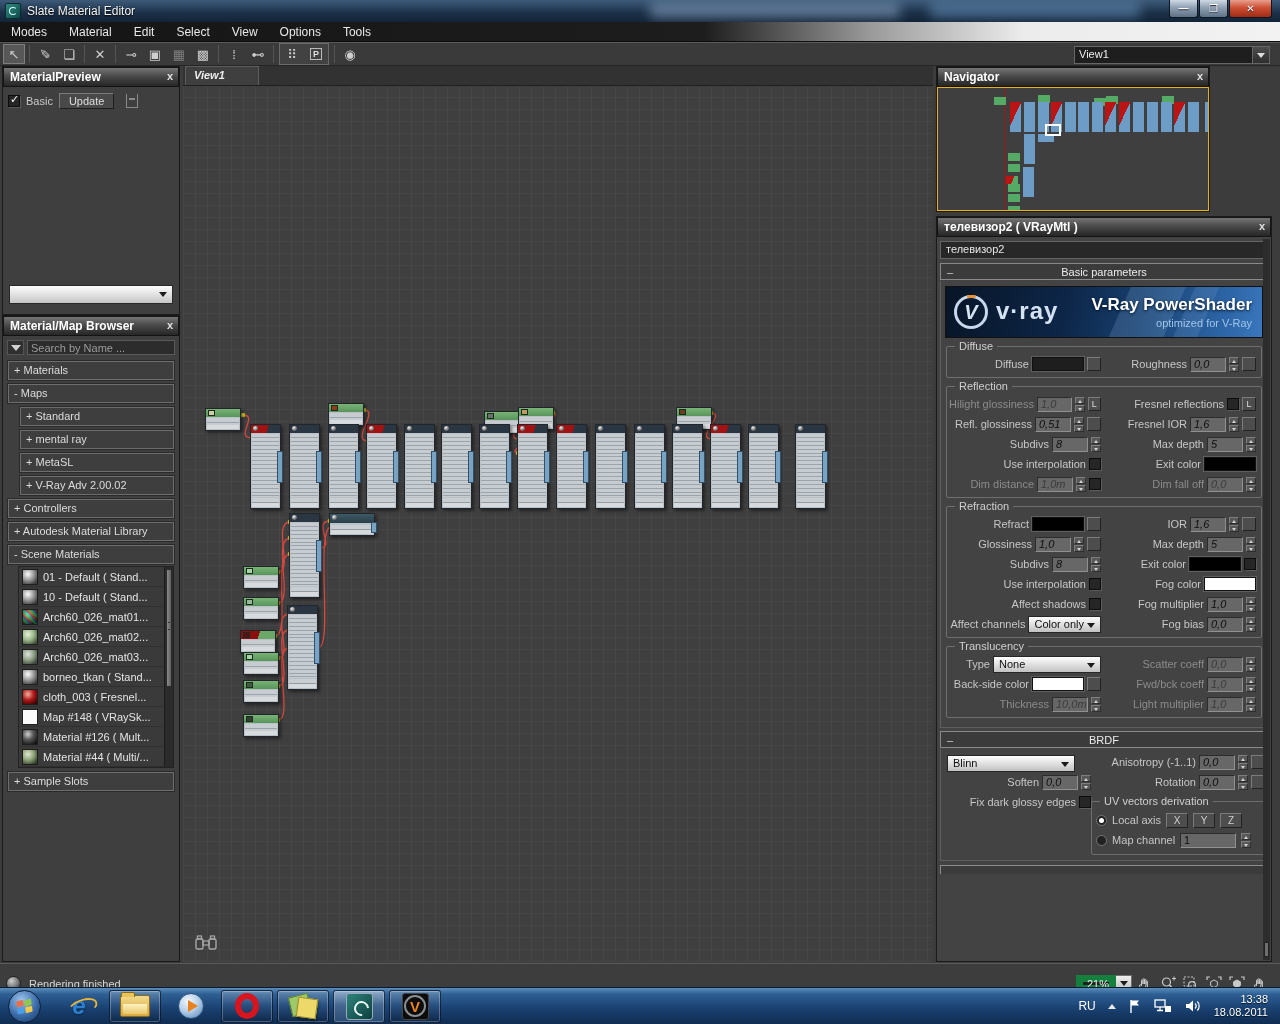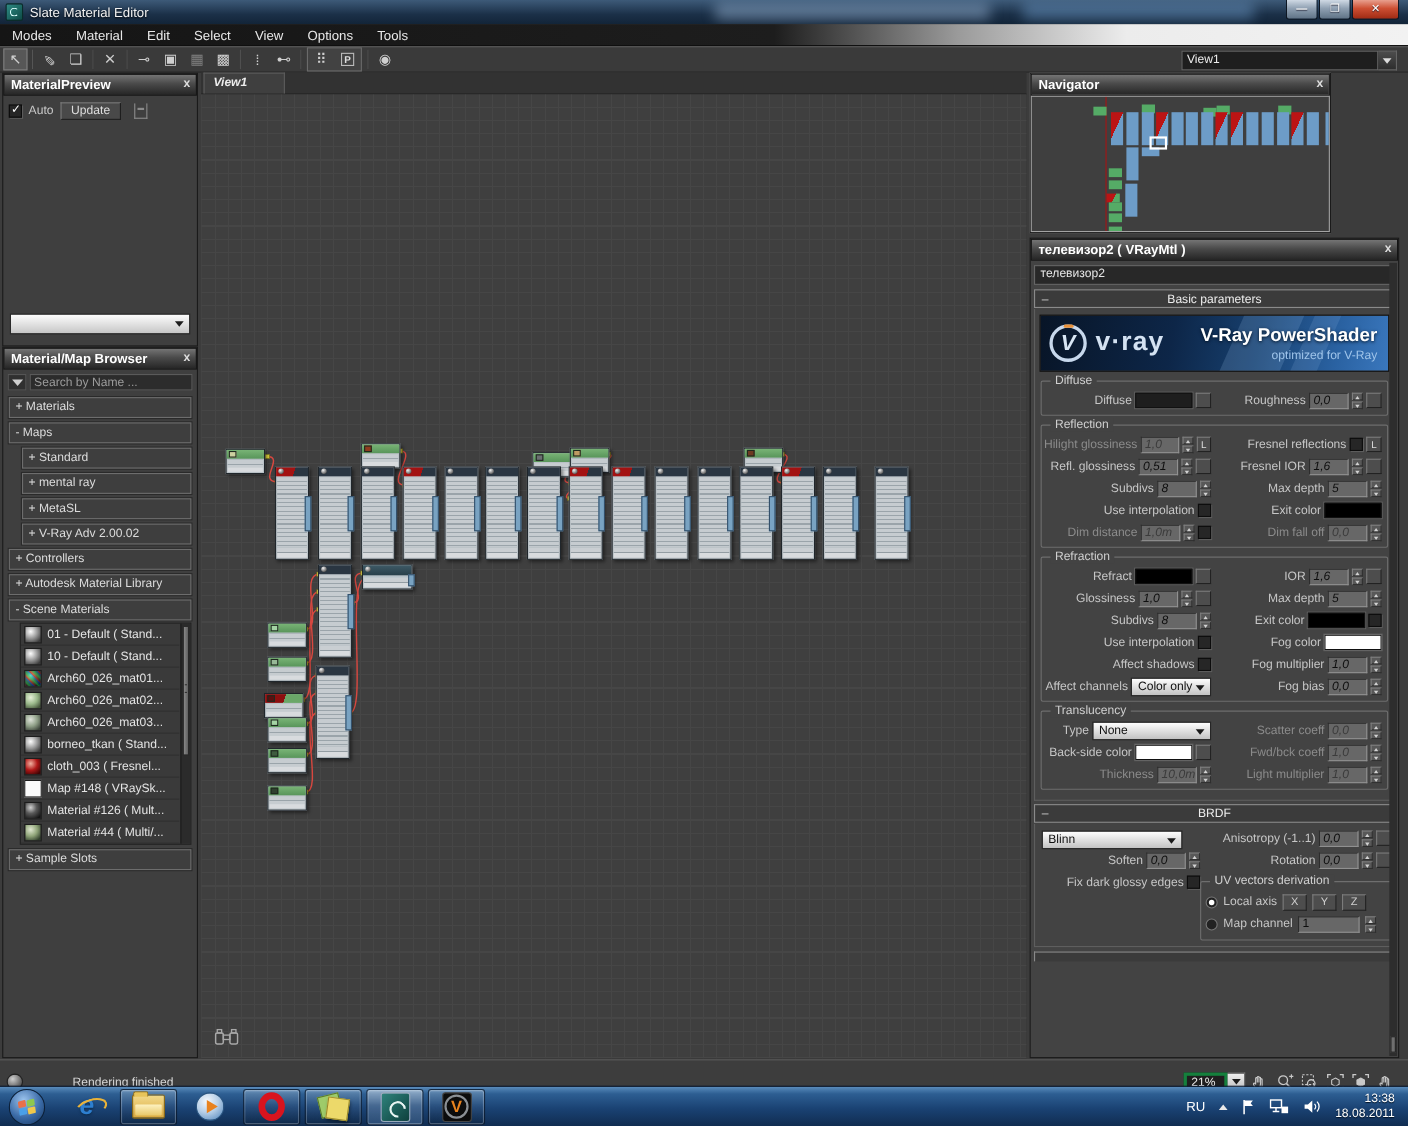--- a/index.html
+++ b/index.html
@@ -93,21 +93,21 @@
   .node.map .body{position:absolute;left:1px;right:1px;top:9px;bottom:5px;background:repeating-linear-gradient(180deg,#c6ccd0 0 3.6px,#9aa4aa 3.6px 4.6px);}
   .node.map .foot{height:4px;background:#d8dbde;}
   .node.multi{width:46px;height:23px;}
   .node.multi .hd{height:9px;background:linear-gradient(#3e5a66,#283f4a);}
   .node.multi .body{position:absolute;left:1px;right:1px;top:10px;bottom:1px;background:repeating-linear-gradient(180deg,#b4c2ca 0 4px,#8fa0aa 4px 5px);}
   .node.multi::after{content:"";position:absolute;right:-3px;top:8px;width:4px;height:9px;background:#79a3c2;border:1px solid #33506b;}
   .wires{position:absolute;left:0;top:0;width:100%;height:100%;pointer-events:none;}
   .binocs{position:absolute;left:12px;bottom:12px;}
 
   
-  .nav-panel{position:absolute;left:936px;top:66px;width:274px;height:146px;background:#a3a3a3;border:1px solid #1a1a1a;}
+  .nav-panel{position:absolute;left:936px;top:66px;width:274px;height:146px;background:#eab308;border:1px solid #1a1a1a;}
   .nav-map{position:absolute;left:1px;right:1px;top:21px;bottom:1px;background:#3f3f3f;overflow:hidden;}
   .nav-item{position:absolute;}
   .nav-mtl{background:#6d9cc7;}
   .nav-mtl.redflag{background:linear-gradient(115deg,#bb1414 0 45%,#6d9cc7 45%);}
   .nav-map-node{background:#55ab66;}
   .nav-map-node.redflag{background:linear-gradient(115deg,#bb1414 0 55%,#55ab66 55%);}
   .nav-guide{position:absolute;top:0;bottom:0;width:1px;background:#a51515;}
   .nav-view{position:absolute;border:2px solid #fff;background:transparent;}
 
   .params-panel{position:absolute;left:936px;top:216px;width:336px;height:746px;background:#434343;border:1px solid #1a1a1a;}
@@ -142,26 +142,26 @@
   .ddl::after{content:"";position:absolute;right:5px;top:6px;border-left:4px solid transparent;border-right:4px solid transparent;border-top:5px solid #1a1a1a;}
   .rad{width:11px;height:11px;border-radius:50%;background:#222;border:1px solid #777;position:relative;}
   .rad.on::after{content:"";position:absolute;left:2px;top:2px;width:5px;height:5px;border-radius:50%;background:#fff;}
   .xyz{width:22px;height:15px;background:#4d4d4d;border:1px solid #7b7b7b;border-bottom-color:#222;border-right-color:#222;color:#cfcfcf;font-size:10px;display:flex;align-items:center;justify-content:center;}
   .uvgrp{border:1px solid #6e6e6e;border-radius:2px;position:relative;padding:8px 4px 4px 4px;margin-top:9px;width:178px;}
   .cut-roll{height:9px;margin:4px 3px 0 3px;background:#3b3b3b;border:1px solid #8a8a8a;border-bottom:none;overflow:hidden;}
   .pscroll{position:absolute;right:1px;top:22px;bottom:1px;width:7px;background:#2d2d2d;}
   .pscroll::after{content:"";position:absolute;left:1px;right:1px;bottom:3px;height:13px;background:#6f6f6f;border:1px solid #222;}
 
   
-  .statusbar{position:absolute;left:0;top:963px;width:1280px;height:40px;background:#3d3d3d;border-top:1px solid #5a5a5a;display:flex;align-items:center;gap:37px;}
+  .statusbar{position:absolute;left:0;top:963px;width:1280px;height:40px;background:#3d3d3d;border-top:1px solid #5a5a5a;display:flex;align-items:center;}
   .st-icon{width:15px;height:15px;margin:0 8px 0 6px;border-radius:50%;background:radial-gradient(circle at 35% 30%,#cfcfcf,#6a6a6a 60%,#2c2c2c);border:1px solid #222;}
   .st-text{color:#d6d6d6;font-size:11px;}
   .st-right{margin-left:auto;display:flex;align-items:center;gap:3px;padding-right:10px;}
   .zoom-field{display:flex;}
-  .zoom-val{width:40px;height:17px;background:#1f1f1f;border:3px solid #15803d;color:#ececec;font-size:11px;display:flex;align-items:center;padding-left:4px;text-align:right;}
+  .zoom-val{width:40px;height:17px;background:#1f1f1f;border:7px solid #15803d;color:#ececec;font-size:11px;display:flex;align-items:center;padding-left:4px;text-align:right;}
   .zoom-arrow{width:16px;height:17px;background:linear-gradient(#efefef,#bdbdbd);border:1px solid #707070;border-left:none;display:flex;align-items:center;justify-content:center;}
   .sicon{width:20px;height:18px;display:flex;align-items:center;justify-content:center;}
 
   
   .taskbar{position:absolute;left:0;top:987px;width:1280px;height:37px;background:linear-gradient(#5a8cbc,#2d5e92 18%,#1a4273 55%,#102c50);border-top:1px solid #0a1a30;display:flex;align-items:center;}
   .orb{width:33px;height:33px;border-radius:50%;margin:0 12px 0 8px;background:radial-gradient(circle at 40% 30%,#9cc4ee,#3a6aa6 55%,#17355e);border:1px solid #0c2038;position:relative;}
   .flagpane{position:absolute;left:8px;top:9px;width:16px;height:14px;transform:rotate(-8deg);display:grid;grid-template-columns:7px 7px;grid-template-rows:6px 6px;gap:1px;}
   .flagpane i{display:block;transform:skewY(-6deg);border-radius:1px;}
   .fp1{background:#e8704a;} .fp2{background:#8ec84e;} .fp3{background:#4aa0e8;} .fp4{background:#f0c84a;}
   .tkbtn{width:52px;height:33px;margin-right:4px;display:flex;align-items:center;justify-content:center;border-radius:3px;}
@@ -247,21 +247,21 @@
     </div>
   </div>
 
   <div class="preview-panel">
     <div class="panelhdr">
       <span>MaterialPreview</span>
       <span class="phx">x</span>
     </div>
     <div class="pv-row">
       <span class="chk on"></span>
-      <span class="lbl11">Auto</span>
+      <span class="lbl11">Basic</span>
       <span class="btn">Update</span>
       <span class="tube-icon"></span>
     </div>
     <div class="pv-drop">
         <span class="darrow"></span>
       </div>
   </div>
 
   <div class="browser-panel">
     <div class="panelhdr">

